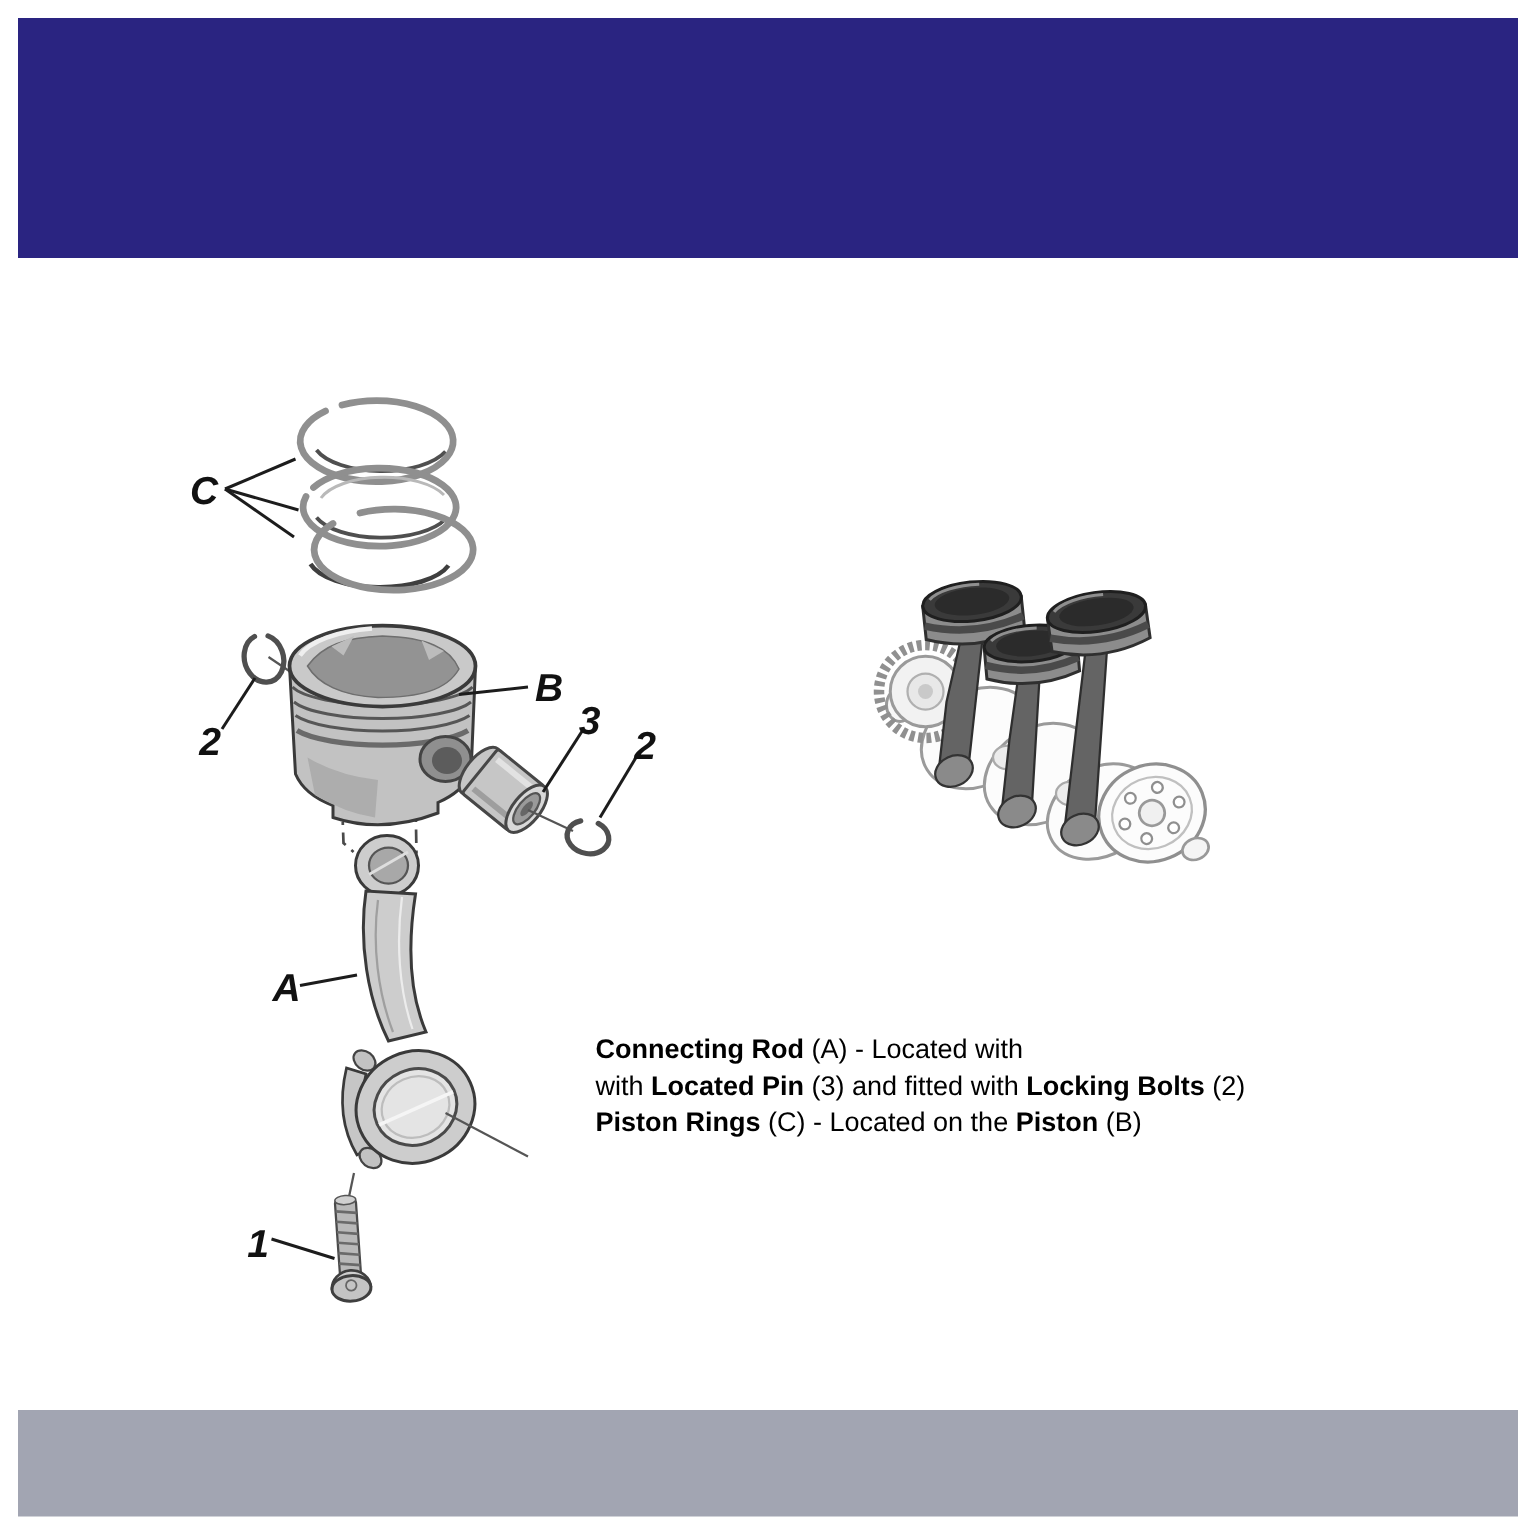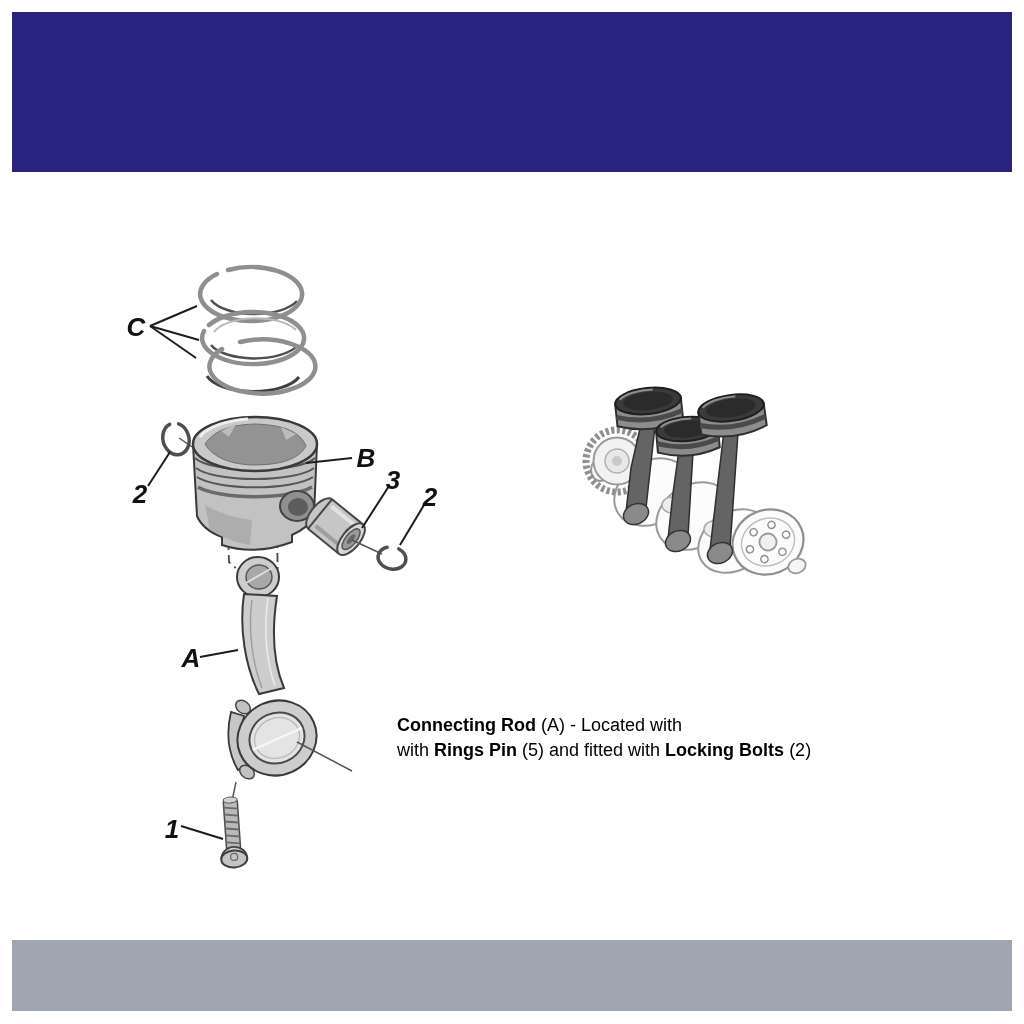--- a/index.html
+++ b/index.html
@@ -6,21 +6,21 @@
   .page{position:relative;width:1024px;height:1024px;background:#fff;overflow:hidden;
         font-family:"Liberation Sans",sans-serif;}
   .band{position:absolute;left:12px;width:1000px;}
   .band.header{top:12px;height:160px;}
   .band.footer{top:940px;height:71px;}
   .diagram-svg{position:absolute;left:0;top:0;width:1024px;height:1024px;}
   .label-text{font-family:"Liberation Sans",sans-serif;font-weight:bold;font-style:italic;
               font-size:26px;fill:#111;text-anchor:middle;}
   .leader{stroke:#1c1c1c;stroke-width:2;fill:none;}
   .outline{stroke:#3a3a3a;stroke-width:2;}
-  .description{position:absolute;left:397px;top:713px;width:505px;
+  .description{position:absolute;left:397px;top:687px;width:505px;
                font-size:18px;line-height:24.5px;color:#000;}
   .desc-line{white-space:nowrap;}
   .desc-line b{font-weight:bold;}
 </style>
 </head>
 <body>
 
 <div class="page">
 
   <div class="band header" style="background: rgb(42, 36, 129);"></div>
@@ -204,17 +204,18 @@
     <text class="label-text" x="140" y="503">2</text>
     <text class="label-text" x="366" y="467">B</text>
     <text class="label-text" x="393" y="489">3</text>
     <text class="label-text" x="430" y="506">2</text>
     <text class="label-text" x="191" y="667">A</text>
     <text class="label-text" x="172" y="838">1</text>
   </svg>
 
   <div class="description">
       <div class="desc-line"><b>Connecting Rod</b><span> (A) - Located with</span></div>
-      <div class="desc-line"><span>with </span><b>Rings Pin</b><span> (5) and fitted with </span><b>Locking Bolts</b><span> (2)</span></div>
+      <div class="desc-line"><span>with </span><b>Located Pin</b><span> (3) and fitted with </span><b>Locking Bolts</b><span> (2)</span></div>
+      <div class="desc-line"><b>Piston Rings</b><span> (C) - Located on the </span><b>Piston</b><span> (B)</span></div>
     </div>
 
   <div class="band footer" style="background: rgb(162, 165, 178);"></div>
 </div>
 
 </body></html>

